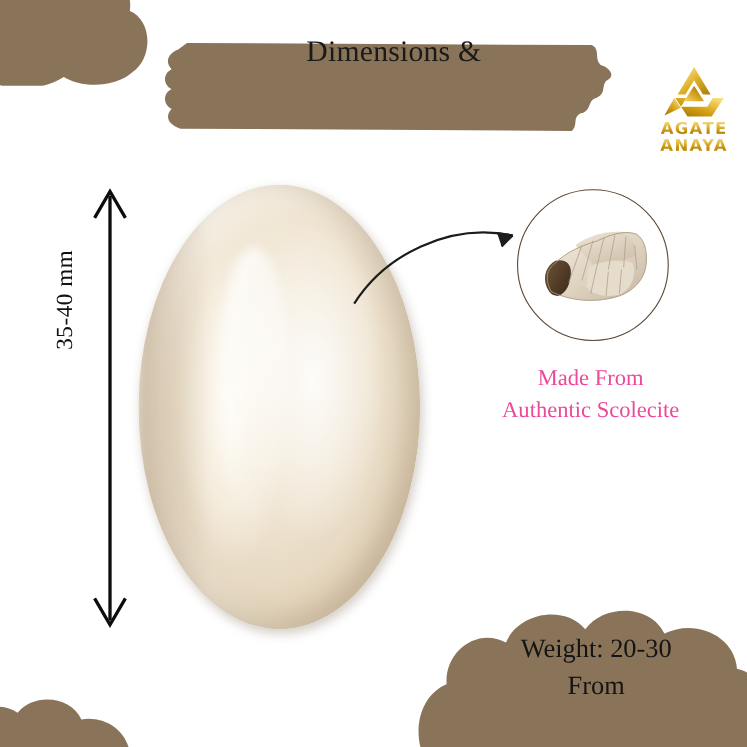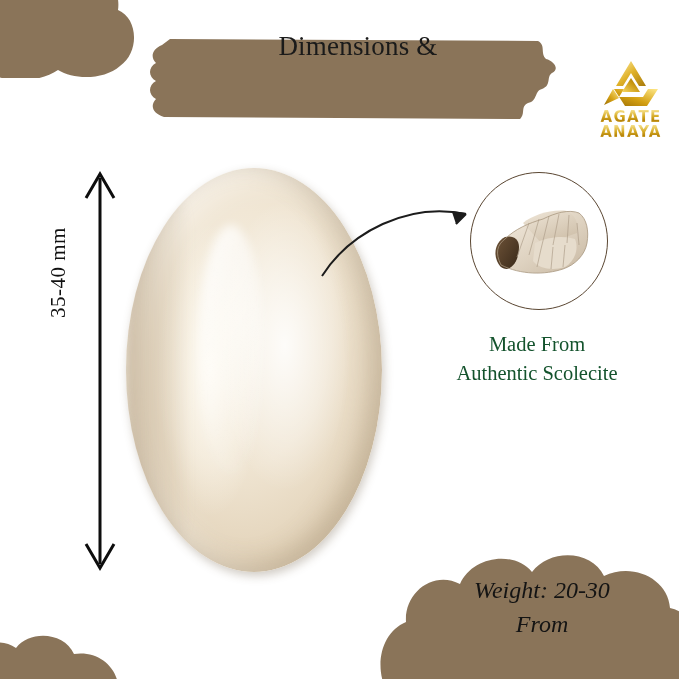--- a/index.html
+++ b/index.html
@@ -98,30 +98,30 @@
   #inset{
     position:absolute;left:470px;top:172px;width:136px;height:136px;
     border:1.6px solid #5a4632;border-radius:50%;
     overflow:hidden;background:#fff;
   }
   #inset svg{display:block;}
 
   
   #caption{
     position:absolute;left:406px;top:330px;width:262px;
-    text-align:center;font-size:20.5px;line-height:1.42;color:#14532d;
+    text-align:center;font-size:20.5px;line-height:1.42;color:#ec4899;
   }
   #caption .ln{display:block;}
 
   
   #weight-text{
     position:absolute;left:420px;top:573px;width:244px;
     text-align:center;font-size:24px;line-height:1.42;color:#141414;
   }
-  #weight-text .ln{display:block;font-style:italic;}
+  #weight-text .ln{display:block;}
 </style>
 </head>
 <body>
 
 <div id="stage">
 
   <svg class="cloud-deco" id="cloud-tl" viewBox="0 0 190 122">
     <path d="M10,118 C-10,100 -6,70 12,60 C6,38 26,16 50,22 C62,2 96,-2 112,16 C140,6 168,26 164,54 C184,62 186,96 166,110 C150,124 120,124 104,114 C86,126 56,128 38,118 C30,122 18,124 10,118 Z" fill="#8a7459"></path>
   </svg>
 

